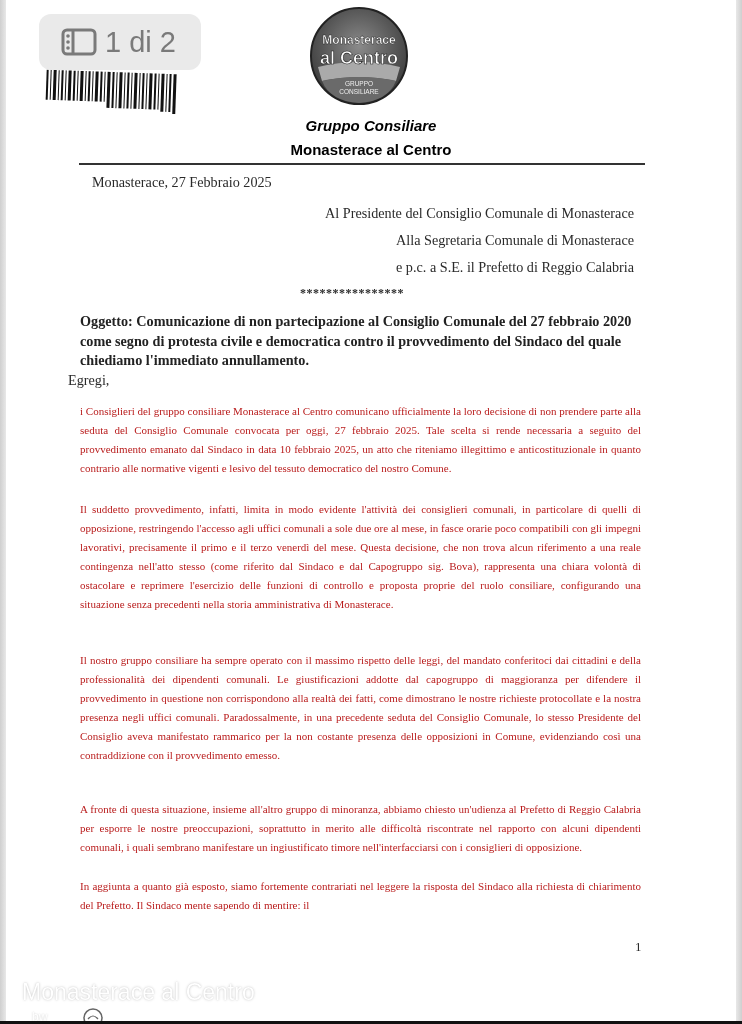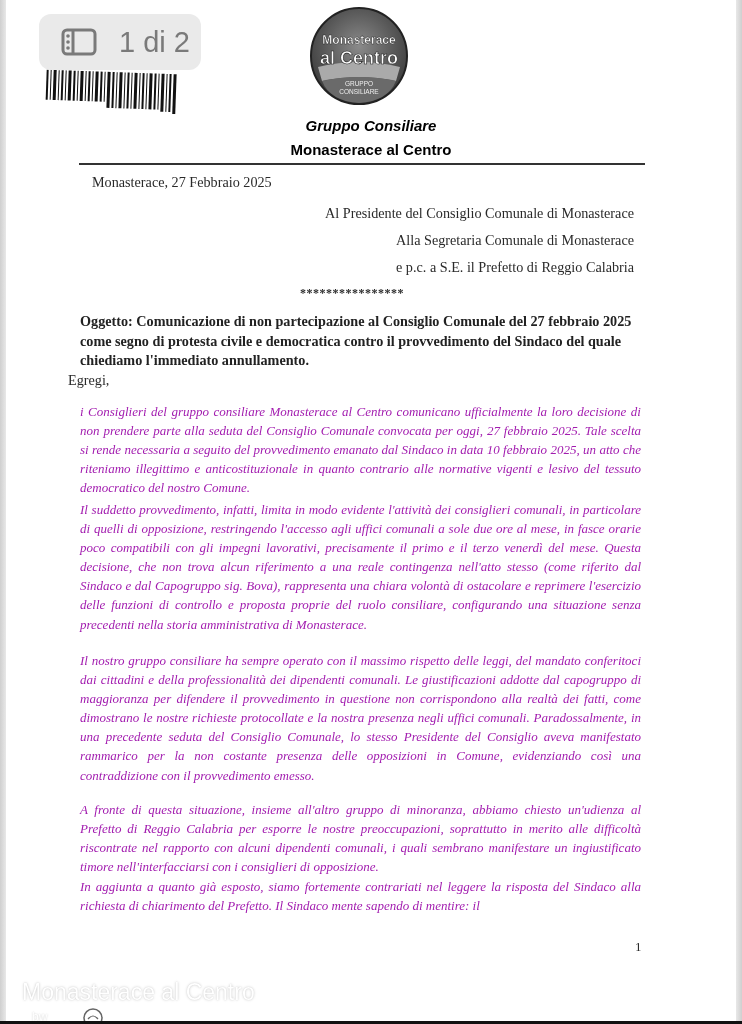--- a/index.html
+++ b/index.html
@@ -24,21 +24,21 @@
       background: linear-gradient(to left, #cfcfcf, #e8e8e8);
     }
     .bottom-bar {
       position: absolute; left: 0; bottom: 0; width: 742px; height: 3px; background: #111;
     }
     
     .page-pill {
       position: absolute; left: 39px; top: 14px; width: 162px; height: 56px;
       background: rgba(232,232,232,0.92);
       border-radius: 12px;
-      display: flex; align-items: center; gap: 22px;
+      display: flex; align-items: center; gap: 8px;
       padding-left: 22px; box-sizing: border-box;
       color: #7a7a7a;
       font-family: "Liberation Sans", "DejaVu Sans", sans-serif;
       font-size: 29px;
       cursor: pointer;
     }
     .page-pill svg { width: 36px; height: 28px; }
     
     .barcode {
       position: absolute; left: 44px; top: 70px; width: 136px; height: 42px;
@@ -72,21 +72,21 @@
     .stars {
       position: absolute; left: 300px; top: 286px; font-size: 12px; letter-spacing: 0.5px; font-weight: bold;
     }
     .subject {
       position: absolute; left: 80px; top: 312px; width: 560px;
       font-size: 14.2px; line-height: 19.5px; font-weight: bold; color: #222;
     }
     .salutation { position: absolute; left: 68px; top: 372px; font-size: 14.2px; }
     .para {
       position: absolute; left: 80px; width: 561px;
-      font-size: 13px; line-height: 19.1px; text-align: justify; color: #a21caf; font-style: italic;
+      font-size: 11px; line-height: 19.1px; text-align: justify; color: #b91c1c;
     }
     .p1 { top: 402px; }
     .p2 { top: 500px; }
     .p3 { top: 651px; }
     .p4 { top: 800px; }
     .p5 { top: 877px; }
     .page-num {
       position: absolute; left: 635px; top: 939px; font-size: 13px;
     }
     .watermark {
@@ -171,21 +171,21 @@
   <div class="header-rule"></div>
 
   <div class="doc-text date">Monasterace, 27 Febbraio 2025</div>
 
   <div class="recipient r1">Al Presidente del Consiglio Comunale di Monasterace</div>
   <div class="recipient r2">Alla Segretaria Comunale di Monasterace</div>
   <div class="recipient r3">e p.c. a S.E. il Prefetto di Reggio Calabria</div>
 
   <div class="stars">****************</div>
 
-  <div class="subject">Oggetto: Comunicazione di non partecipazione al Consiglio Comunale del 27 febbraio 2025 come segno di protesta civile e democratica contro il provvedimento del Sindaco del quale chiediamo l'immediato annullamento.</div>
+  <div class="subject">Oggetto: Comunicazione di non partecipazione al Consiglio Comunale del 27 febbraio 2020 come segno di protesta civile e democratica contro il provvedimento del Sindaco del quale chiediamo l'immediato annullamento.</div>
 
   <div class="salutation">Egregi,</div>
 
   <div class="para p1">i Consiglieri del gruppo consiliare Monasterace al Centro comunicano ufficialmente la loro decisione di non prendere parte alla seduta del Consiglio Comunale convocata per oggi, 27 febbraio 2025. Tale scelta si rende necessaria a seguito del provvedimento emanato dal Sindaco in data 10 febbraio 2025, un atto che riteniamo illegittimo e anticostituzionale in quanto contrario alle normative vigenti e lesivo del tessuto democratico del nostro Comune.</div>
   <div class="para p2">Il suddetto provvedimento, infatti, limita in modo evidente l'attività dei consiglieri comunali, in particolare di quelli di opposizione, restringendo l'accesso agli uffici comunali a sole due ore al mese, in fasce orarie poco compatibili con gli impegni lavorativi, precisamente il primo e il terzo venerdì del mese. Questa decisione, che non trova alcun riferimento a una reale contingenza nell'atto stesso (come riferito dal Sindaco e dal Capogruppo sig. Bova), rappresenta una chiara volontà di ostacolare e reprimere l'esercizio delle funzioni di controllo e proposta proprie del ruolo consiliare, configurando una situazione senza precedenti nella storia amministrativa di Monasterace.</div>
   <div class="para p3">Il nostro gruppo consiliare ha sempre operato con il massimo rispetto delle leggi, del mandato conferitoci dai cittadini e della professionalità dei dipendenti comunali. Le giustificazioni addotte dal capogruppo di maggioranza per difendere il provvedimento in questione non corrispondono alla realtà dei fatti, come dimostrano le nostre richieste protocollate e la nostra presenza negli uffici comunali. Paradossalmente, in una precedente seduta del Consiglio Comunale, lo stesso Presidente del Consiglio aveva manifestato rammarico per la non costante presenza delle opposizioni in Comune, evidenziando così una contraddizione con il provvedimento emesso.</div>
   <div class="para p4">A fronte di questa situazione, insieme all'altro gruppo di minoranza, abbiamo chiesto un'udienza al Prefetto di Reggio Calabria per esporre le nostre preoccupazioni, soprattutto in merito alle difficoltà riscontrate nel rapporto con alcuni dipendenti comunali, i quali sembrano manifestare un ingiustificato timore nell'interfacciarsi con i consiglieri di opposizione.</div>
   <div class="para p5">In aggiunta a quanto già esposto, siamo fortemente contrariati nel leggere la risposta del Sindaco alla richiesta di chiarimento del Prefetto. Il Sindaco mente sapendo di mentire: il</div>
 
   <div class="page-num">1</div>

